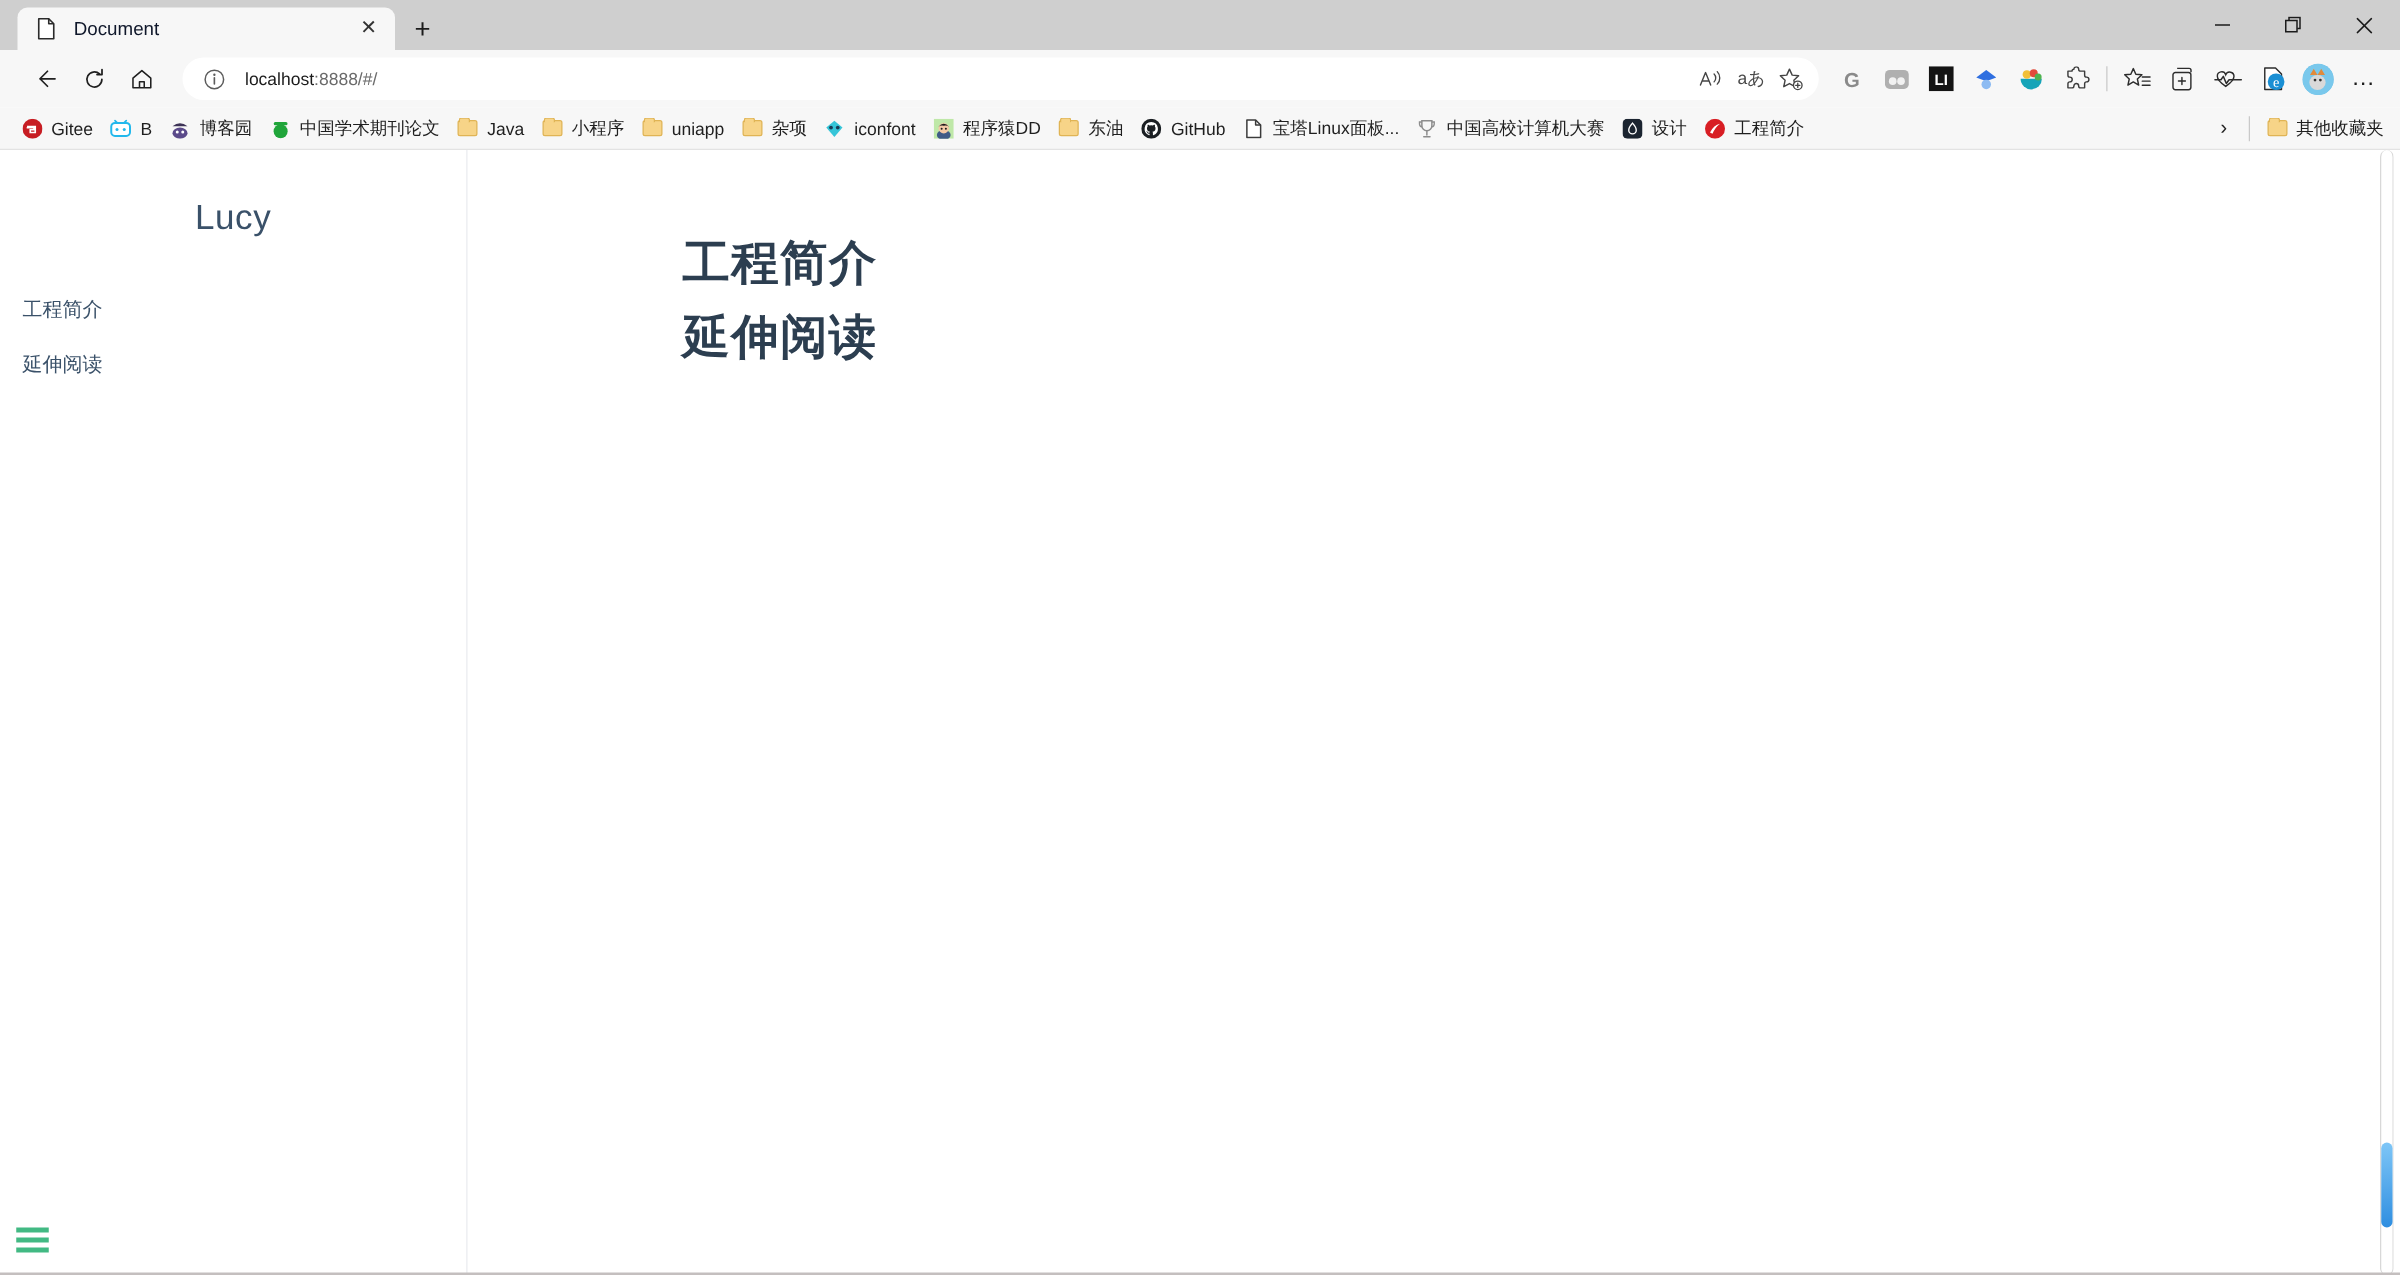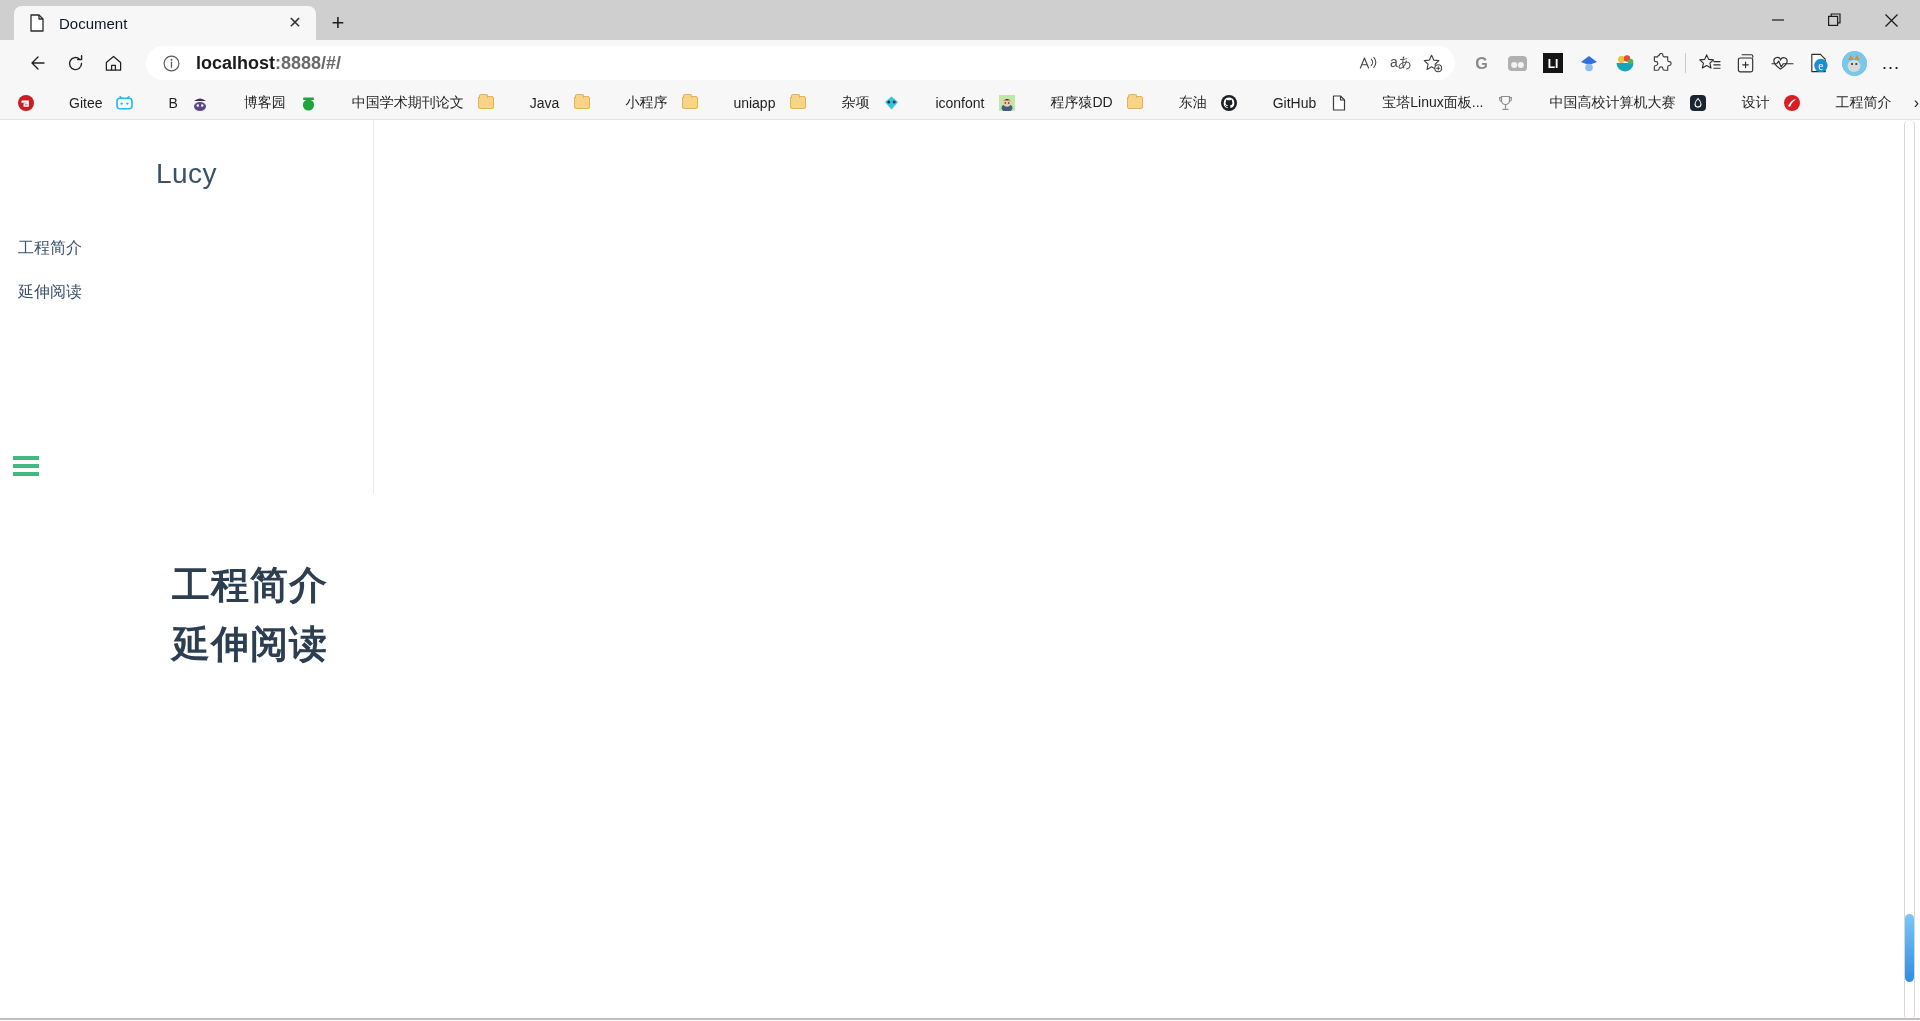--- a/index.html
+++ b/index.html
@@ -101,27 +101,26 @@
     min-width: 0;
   }
   .omni-info {
     width: 22px; height: 22px;
     flex: 0 0 22px;
     display: flex; align-items: center; justify-content: center;
     color: #5c5c5c;
   }
   .omni-url {
     flex: 1 1 auto;
-    font-size: 18px;
+    font-size: 14px;
     color: #6a6a6a;
     margin-left: 14px;
     white-space: nowrap;
     overflow: hidden;
     min-width: 0;
-    font-weight: bold;
   }
   .omni-url .host { color: #1b1b1b; }
   .omni-actions { display: flex; flex: 0 0 auto; }
   .omni-act {
     width: 32px; height: 30px;
     display: flex; align-items: center; justify-content: center;
     color: #4a4a4a;
     font-size: 14px;
     border-radius: 5px;
   }
@@ -178,21 +177,20 @@
   }
   .bm-ico {
     width: 17px; height: 17px;
     flex: 0 0 17px;
     display: flex; align-items: center; justify-content: center;
     margin-right: 7px;
   }
   .bm-lbl {
     font-size: 14px;
     color: #1f1f1f;
-    margin-left: 28px;
   }
   .bm-overflow {
     width: 28px; height: 26px;
     display: flex; align-items: center; justify-content: center;
     color: #1f1f1f;
     flex: 0 0 auto;
     margin-left: 4px;
   }
   .bm-spacer { flex: 1 1 auto; }
 
@@ -214,21 +212,20 @@
     border-bottom: none;
     border-radius: 2px 2px 0 0;
   }
 
   
   .page {
     position: relative;
     height: calc(1021px - 40px - 46px - 35px);
     background: #ffffff;
     display: flex;
-    flex-direction: column;
   }
   .sidebar {
     width: 374px;
     flex: 0 0 374px;
     border-right: 1px solid #eaecef;
     position: relative;
     background: #ffffff;
   }
   .site-name {
     text-align: center;

